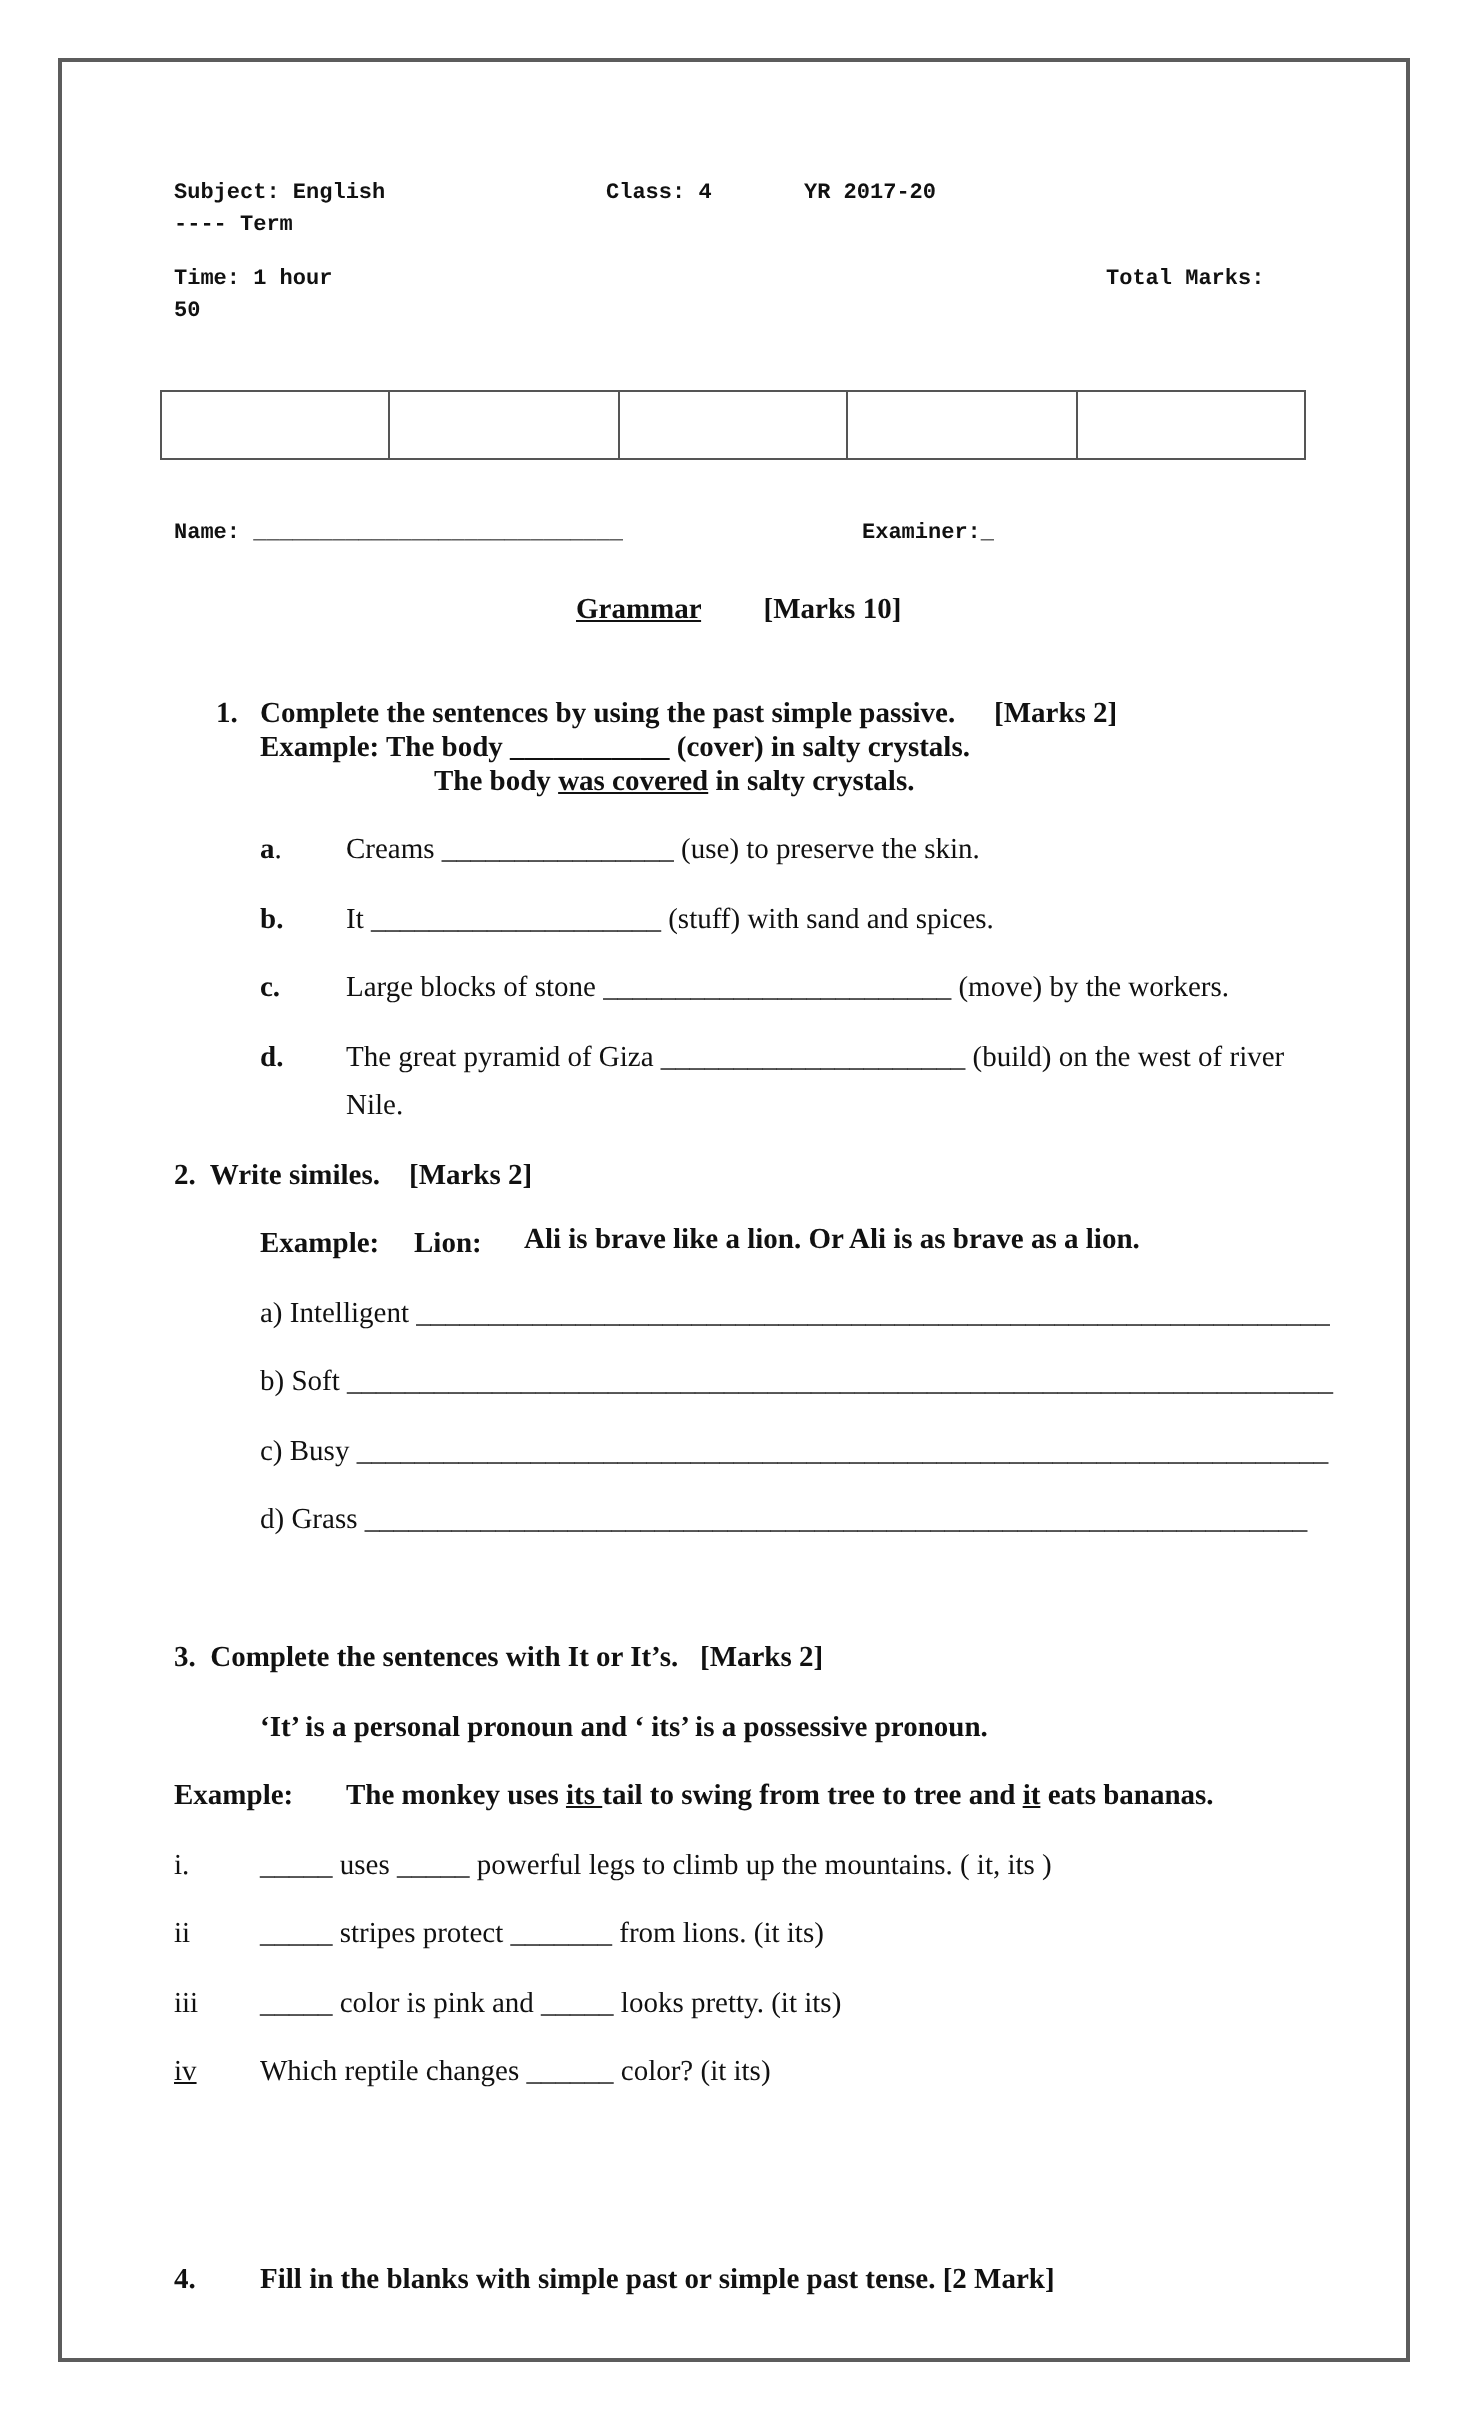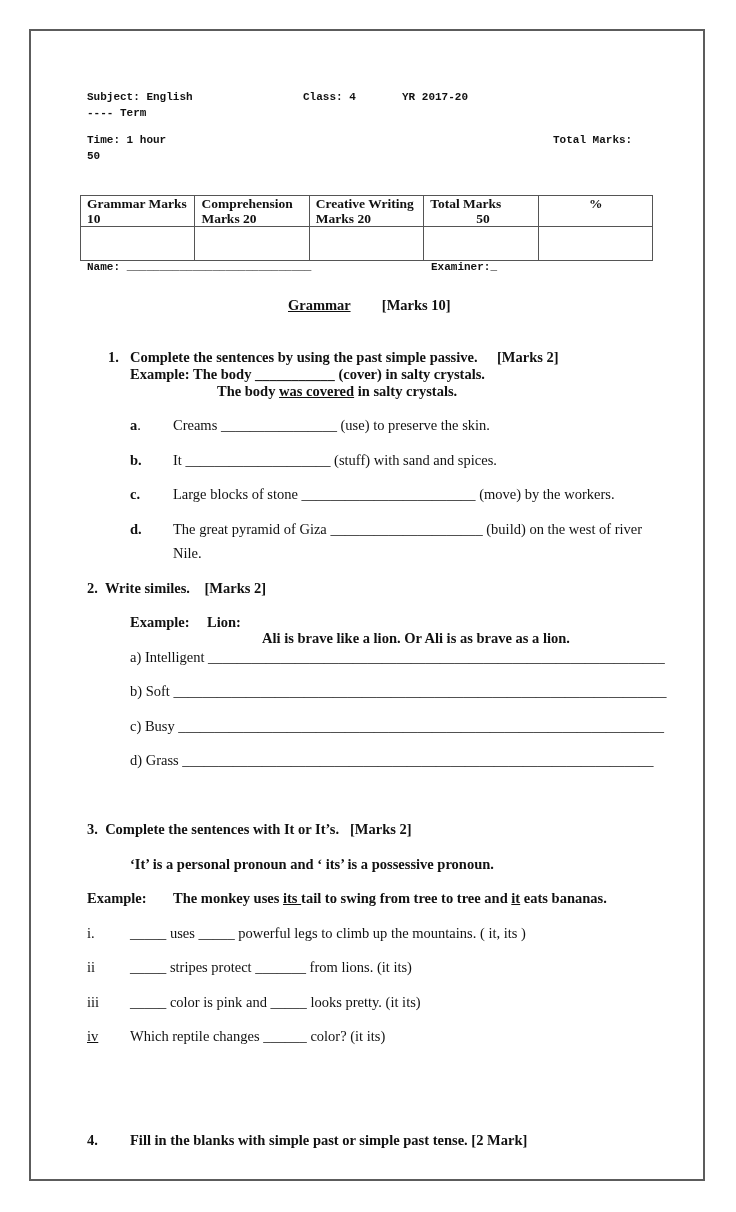--- a/index.html
+++ b/index.html
@@ -31,41 +31,20 @@
 <div class="abs sans" style="left:87px; top:91px;">Subject: English</div>
 <div class="abs sans" style="left:303px; top:91px;">Class: 4</div>
 <div class="abs sans" style="left:402px; top:91px;">YR 2017-20</div>
 <div class="abs sans" style="left:87px; top:107px;">----  Term</div>
 <div class="abs sans" style="left:87px; top:134px;">Time: 1 hour</div>
 <div class="abs sans" style="left:553px; top:134px;">Total Marks:</div>
 <div class="abs sans" style="left:87px; top:150px;">50</div>
 
 <table class="marks">
   <tbody>
-      <tr class="head">
-    <td>
-          <div>Grammar Marks</div>
-          <div>10</div>
-        </td>
-    <td>
-          <div>Comprehension</div>
-          <div>Marks 20</div>
-        </td>
-    <td>
-          <div>Creative Writing</div>
-          <div>Marks 20</div>
-        </td>
-    <td>
-          <div>Total Marks</div>
-          <div style="padding-left:46px;">50</div>
-        </td>
-    <td class="center">
-          <div>%</div>
-        </td>
-  </tr>
   <tr class="blank">
     <td></td>
     <td></td>
     <td></td>
     <td></td>
     <td></td>
   </tr>
 </tbody>
   </table>
 
@@ -106,21 +85,21 @@
 <div class="abs serif" style="left:173px; top:521px;">The great pyramid of Giza _____________________ (build) on the west of river</div>
 <div class="abs serif" style="left:173px; top:545px;">Nile.</div>
 
 <div class="abs serif b" style="left:87px; top:580px;">
   <span>2.</span>&nbsp;
   <span>Write similes.</span>&nbsp;&nbsp;&nbsp;
   <span>[Marks 2]</span>
 </div>
 <div class="abs serif b" style="left:130px; top:614px;">Example:</div>
 <div class="abs serif b" style="left:207px; top:614px;">Lion:</div>
-<div class="abs serif b" style="left:262px; top:630px;">Ali is brave like a lion. Or Ali is as brave as a lion.</div>
+<div class="abs serif b" style="left:262px; top:612px;">Ali is brave like a lion. Or Ali is as brave as a lion.</div>
 
 <div class="abs serif" style="left:130px; top:649px;"><span>a) Intelligent</span> <span>_______________________________________________________________</span></div>
 <div class="abs serif" style="left:130px; top:683px;"><span>b)  Soft</span> <span>____________________________________________________________________</span></div>
 <div class="abs serif" style="left:130px; top:718px;"><span>c)  Busy</span> <span>___________________________________________________________________</span></div>
 <div class="abs serif" style="left:130px; top:752px;"><span>d)  Grass</span> <span>_________________________________________________________________</span></div>
 
 <div class="abs serif b" style="left:87px; top:821px;">
   <span>3.</span>&nbsp;
   <span>Complete the sentences with It or It’s.</span>&nbsp;&nbsp;
   <span>[Marks 2]</span>

